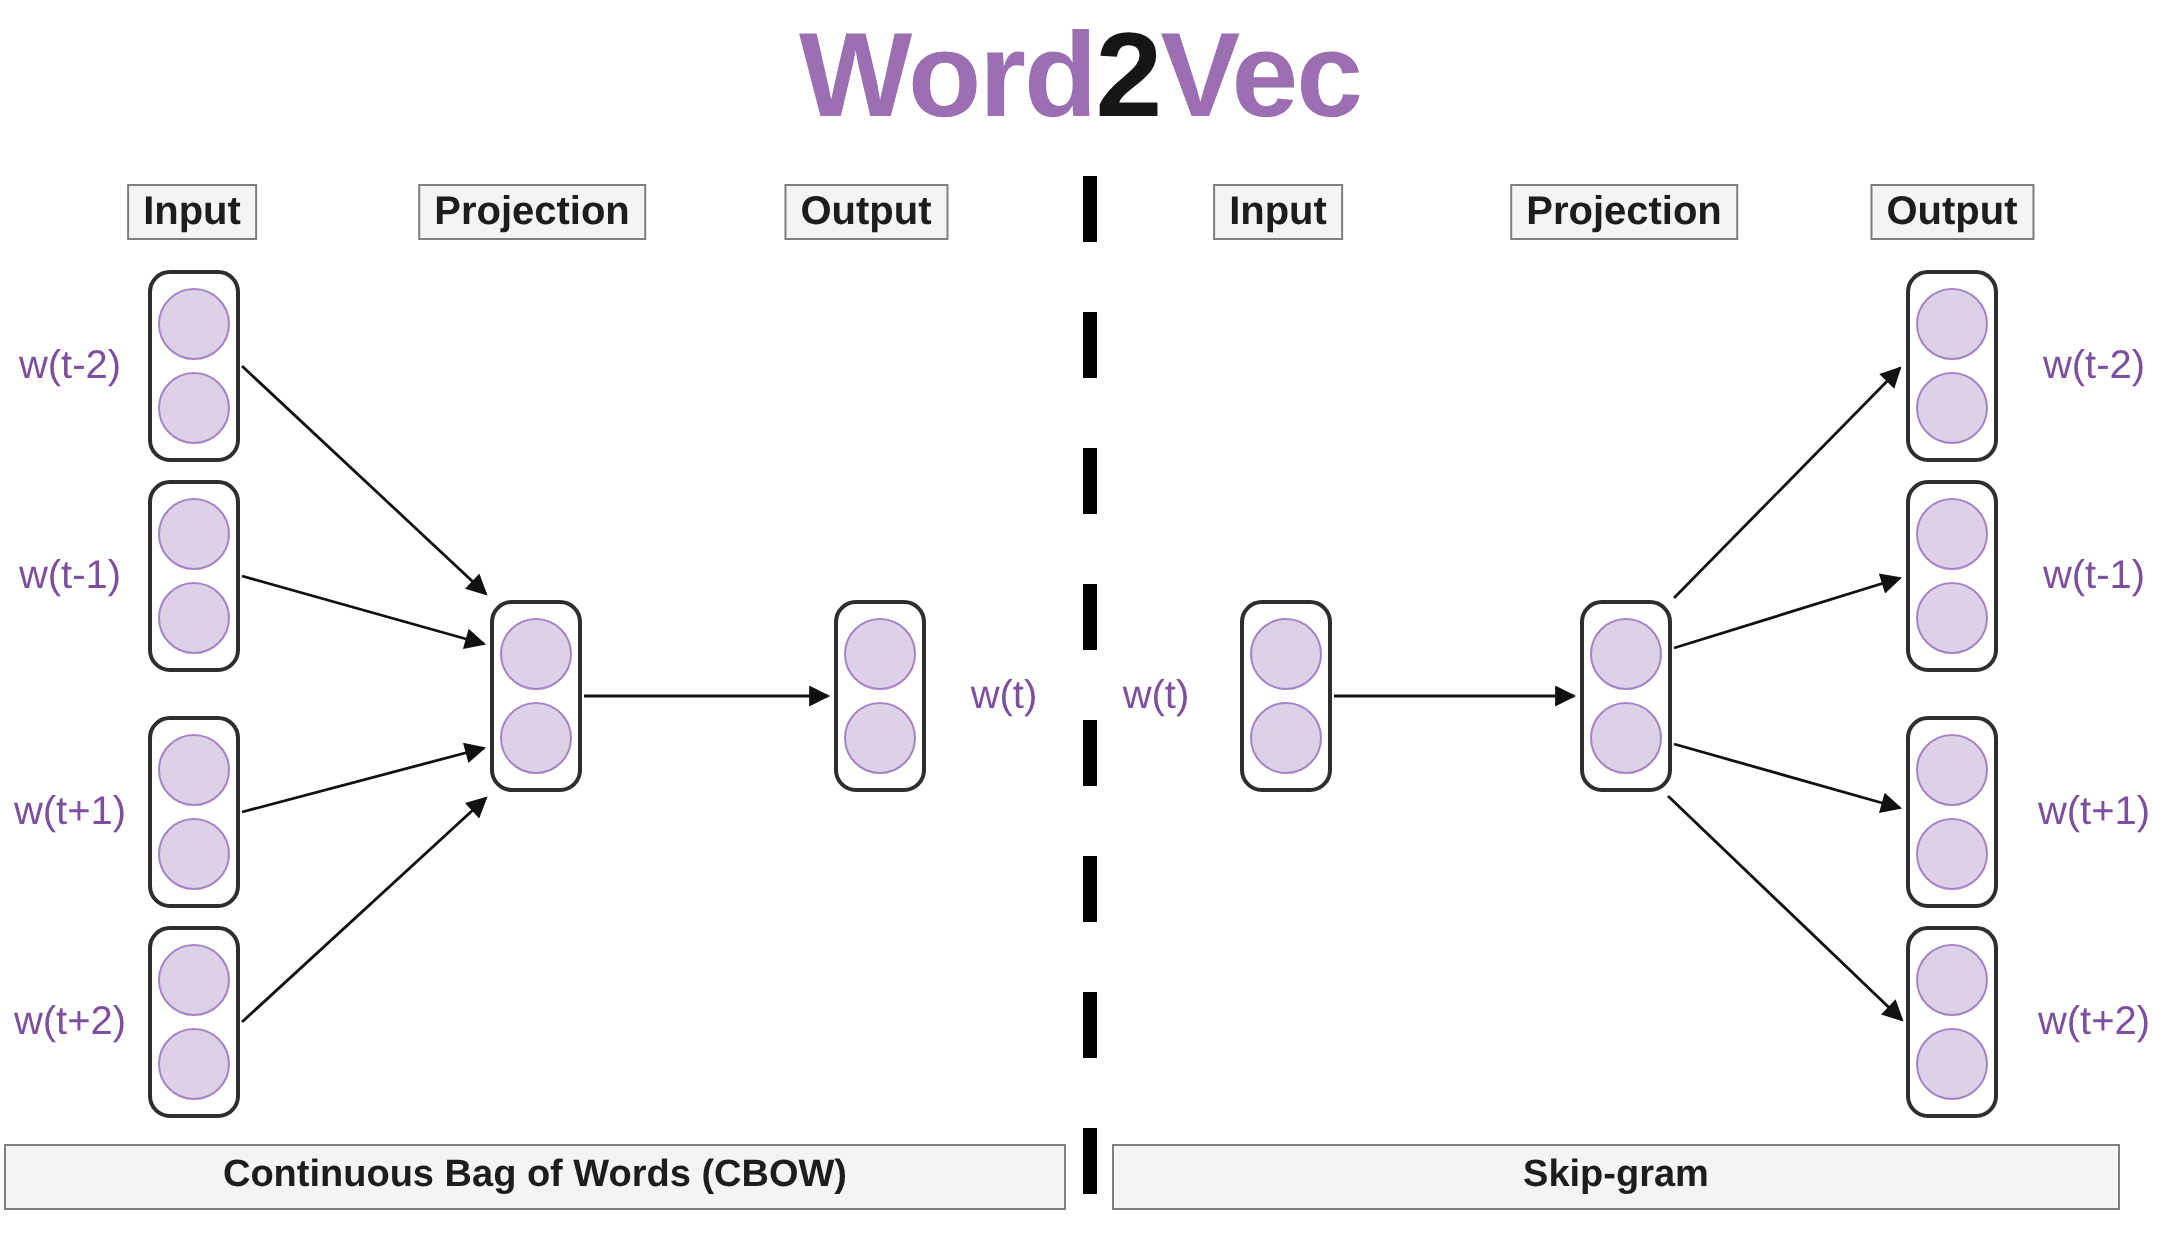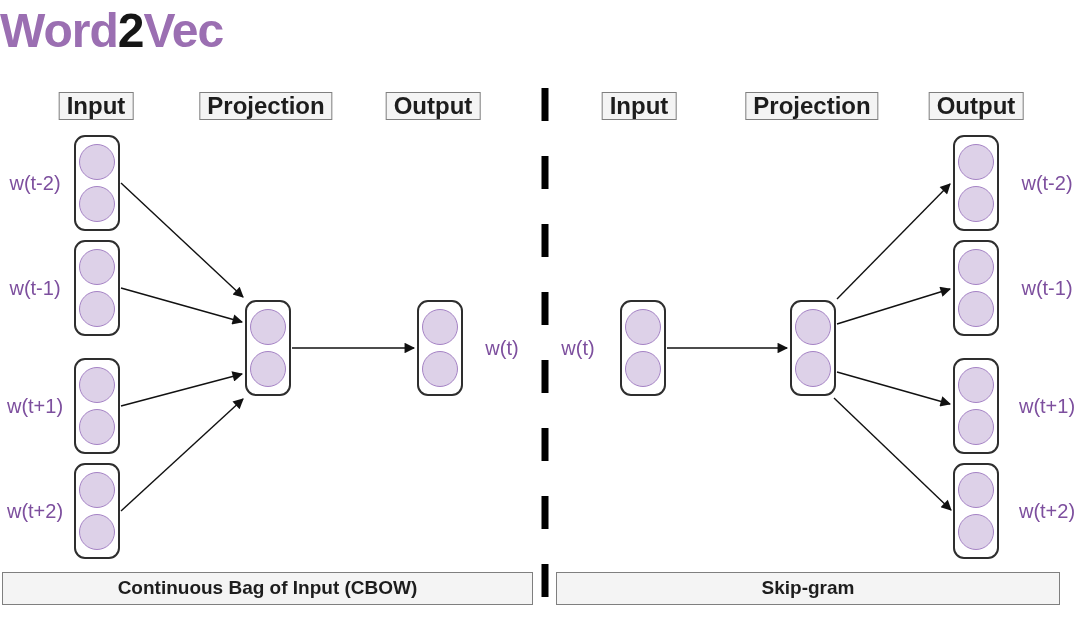--- a/index.html
+++ b/index.html
@@ -13,29 +13,29 @@
     --arrow-black:#111111;
   }
   html,body{margin:0;padding:0;background:#ffffff;}
   #canvas{
     position:relative;width:1080px;height:617px;background:#ffffff;
     font-family:"Liberation Sans",sans-serif;overflow:hidden;
   }
   #arrow-layer{position:absolute;left:0;top:0;width:1080px;height:617px;}
   .abs{position:absolute;}
   .title{
-    left:0;top:6px;width:1080px;text-align:left;
-    font-size:48px;font-weight:bold;letter-spacing:-1px;line-height:1.05;
+    left:0;top:6px;width:1080px;text-align:center;
+    font-size:60px;font-weight:bold;letter-spacing:-1px;line-height:1.05;
   }
   .title .purple{color:var(--title-purple);}
   .title .black{color:#161616;}
   .hdr{
     top:92px;height:24px;line-height:24px;padding:1px 7px;
     background:var(--box-bg);border:1.5px solid var(--box-border);
-    font-size:24px;font-weight:bold;color:#1d1d1d;text-align:center;
+    font-size:20px;font-weight:bold;color:#1d1d1d;text-align:center;
     transform:translateX(-50%);white-space:nowrap;
   }
   .node{
     width:46px;height:96px;box-sizing:border-box;
     background:#ffffff;border:2px solid var(--node-border);border-radius:11px;
     display:flex;flex-direction:column;align-items:center;justify-content:space-evenly;
   }
   .circle{
     width:36px;height:36px;border-radius:50%;box-sizing:border-box;
     background:var(--circle-fill);border:1.6px solid var(--circle-stroke);
@@ -149,16 +149,16 @@
   <div class="abs node" style="left:953px;top:463px;">
     <span class="circle"></span>
     <span class="circle"></span>
   </div>
 
   <div class="abs wlabel" style="left:1015px;top:171px;width:64px;">w(t-2)</div>
   <div class="abs wlabel" style="left:1015px;top:276px;width:64px;">w(t-1)</div>
   <div class="abs wlabel" style="left:1015px;top:394px;width:64px;">w(t+1)</div>
   <div class="abs wlabel" style="left:1015px;top:499px;width:64px;">w(t+2)</div>
 
-  <div class="abs caption" style="left:2px;width:531px;">Continuous Bag of Input (CBOW)</div>
+  <div class="abs caption" style="left:2px;width:531px;">Continuous Bag of Words (CBOW)</div>
   <div class="abs caption" style="left:556px;width:504px;">Skip-gram</div>
 
 </div>
 
 </body></html>

